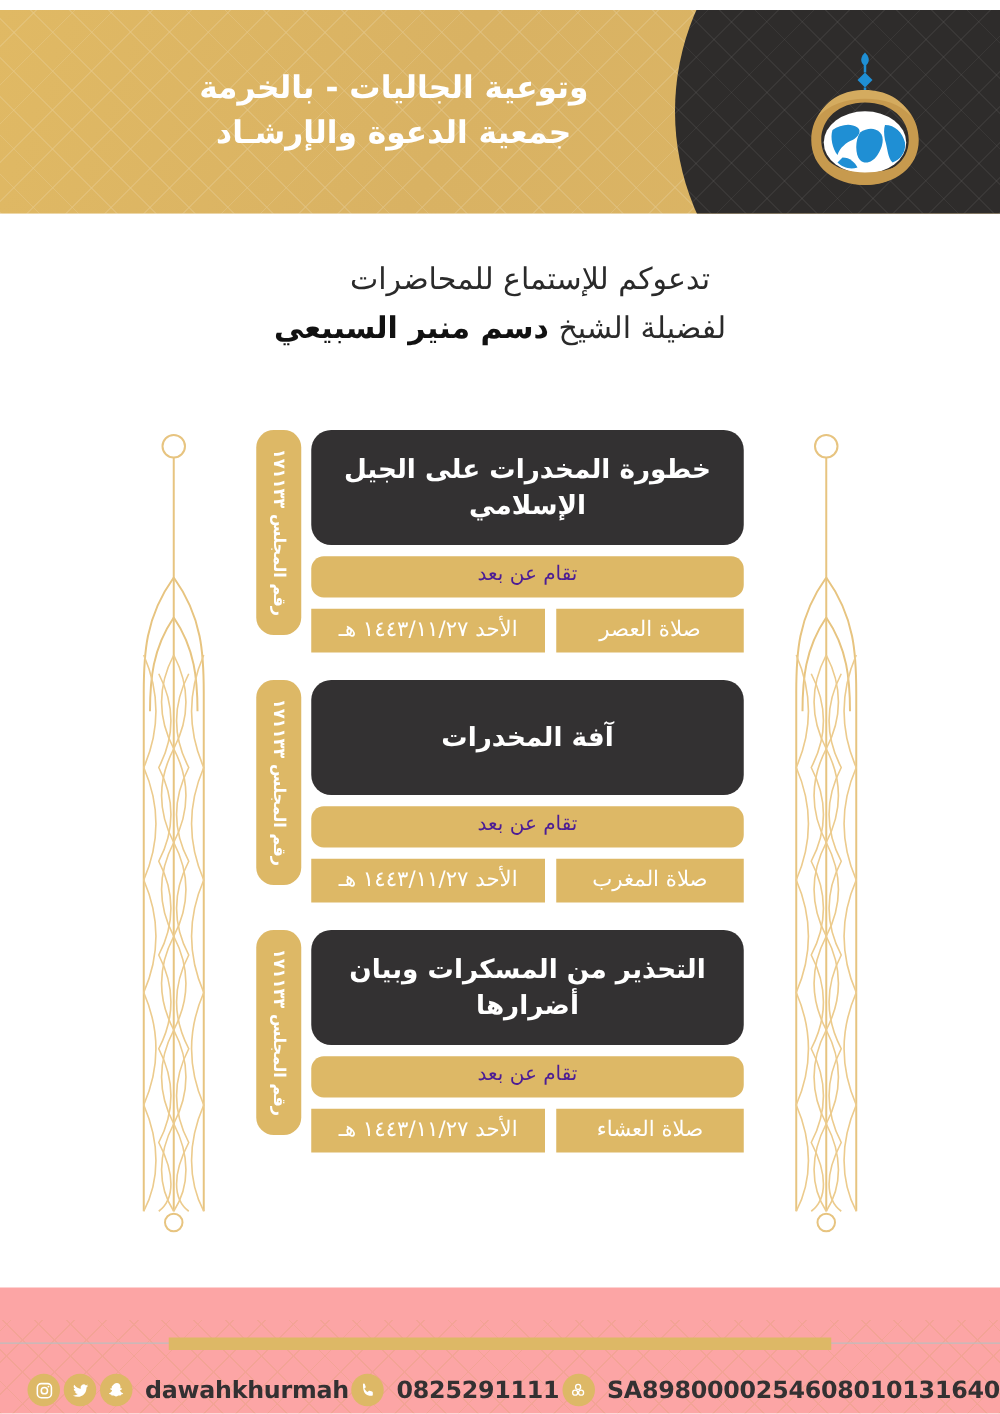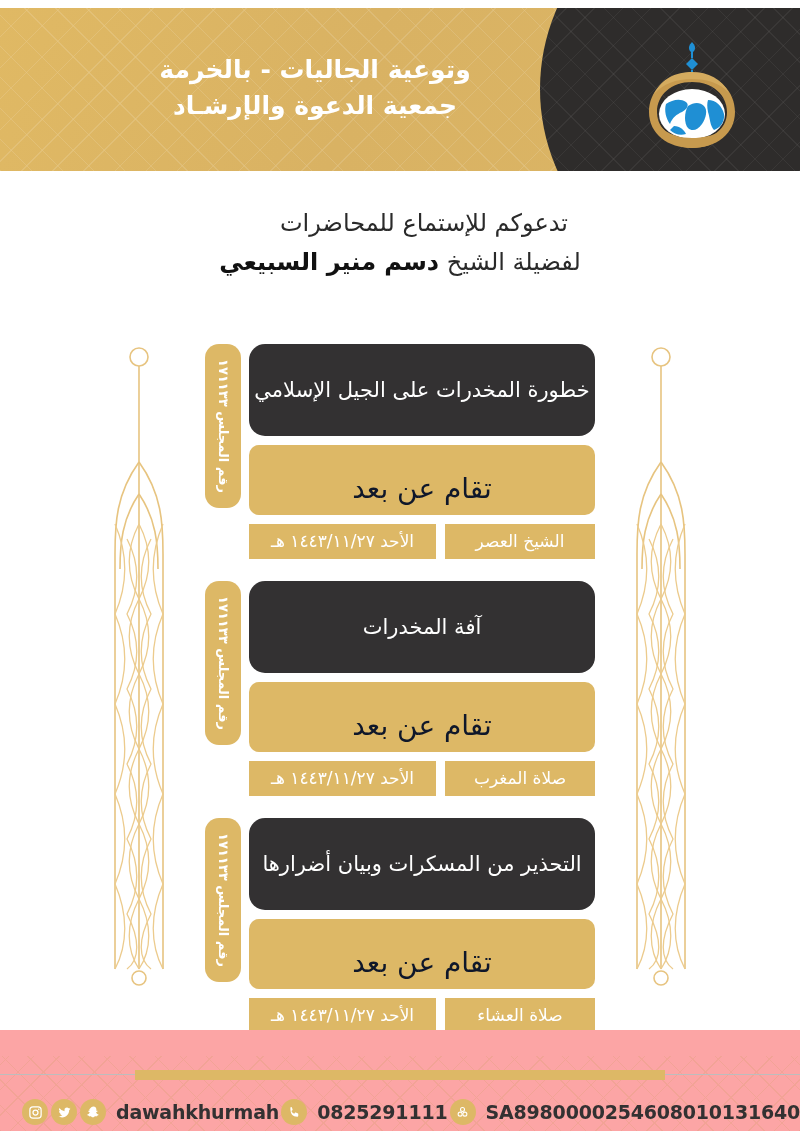--- a/index.html
+++ b/index.html
@@ -130,39 +130,39 @@
     padding-left: 44px;        
     direction: rtl;
   }
 
   .card-title {
     background: #333132;
     color: #ffffff;
     border-radius: 16px;
     text-align: center;
     font-size: 21px;
-    font-weight: normal;
+    font-weight: bold;
     line-height: 1.38;
     padding: 16px 1px;
     min-height: 92px;
     display: flex;
     align-items: center;
     justify-content: center;
     direction: rtl;
   }
   .card-title.one-line { min-height: 92px; }
 
   .card-mode {
     margin-top: 9px;
     background: #ddb866;
-    color: #0f172a;
+    color: #4c1d95;
     border-radius: 10px;
     text-align: center;
-    font-size: 28px;
-    padding: 27px 10px 10px 10px;
+    font-size: 16px;
+    padding: 4px 10px 10px 10px;
     direction: rtl;
   }
 
   .card-row {
     margin-top: 9px;
     display: flex;
     flex-direction: row;
     gap: 9px;
     direction: rtl;
   }
@@ -365,21 +365,21 @@
 
   <div class="cards">
 
     <div class="card">
       <div class="card-idbar" style="height:164px;">
         <span class="vtext">رقم المجلس ١٧١١٣٣</span>
       </div>
       <div class="card-title">خطورة المخدرات على الجيل الإسلامي</div>
       <div class="card-mode">تقام عن بعد</div>
       <div class="card-row">
-        <div class="pill prayer">الشيخ العصر</div>
+        <div class="pill prayer">صلاة العصر</div>
         <div class="pill date">الأحد ١٤٤٣/١١/٢٧ هـ</div>
       </div>
     </div>
 
     <div class="card">
       <div class="card-idbar" style="height:164px;">
         <span class="vtext">رقم المجلس ١٧١١٣٣</span>
       </div>
       <div class="card-title one-line">آفة المخدرات</div>
       <div class="card-mode">تقام عن بعد</div>

